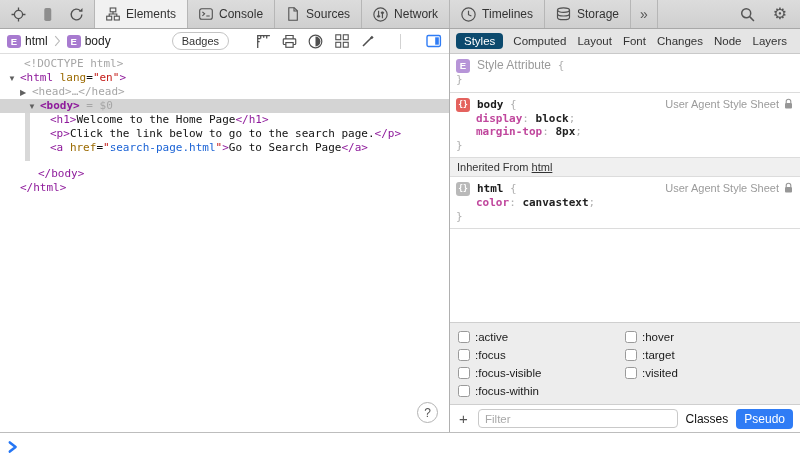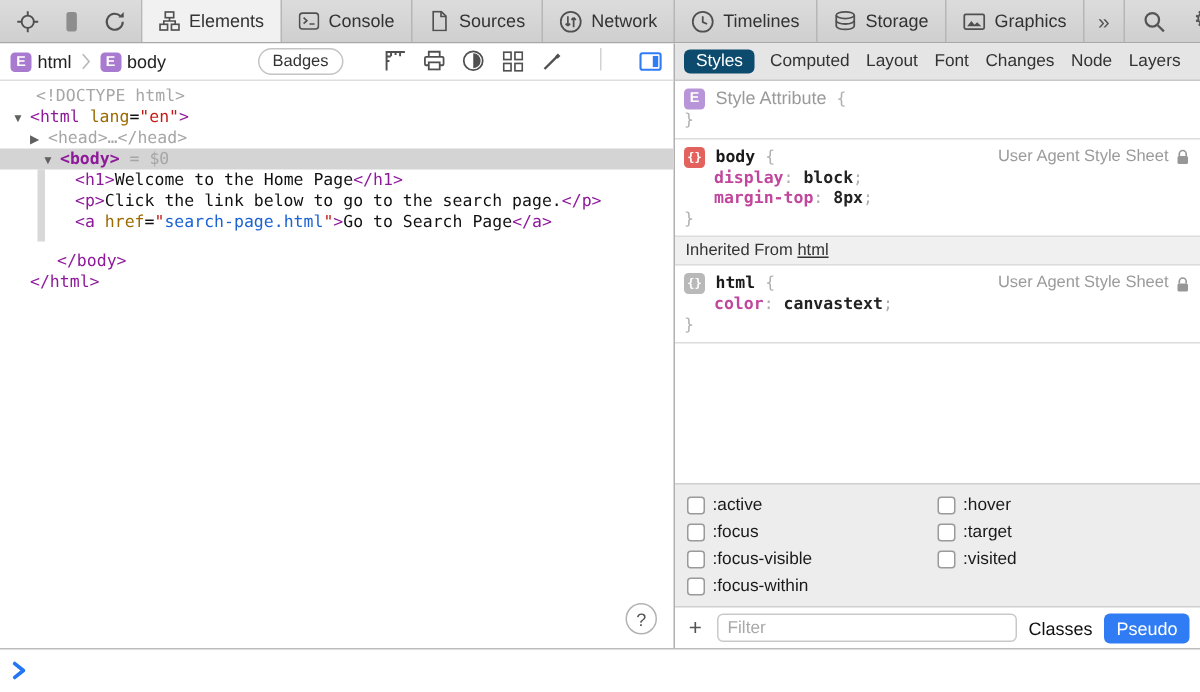--- a/index.html
+++ b/index.html
@@ -20,21 +20,21 @@
   .tb-right{display:flex;align-items:center;gap:11px;padding:0 9px}
   .gear{font-size:16px;color:#555;line-height:1}
 
   
   .main{flex:1;display:flex;min-height:0}
   .left{width:450px;flex:0 0 450px;border-right:1px solid #b0b0b0;display:flex;flex-direction:column;position:relative;background:#fff}
   .crumbbar{flex:0 0 25px;height:25px;border-bottom:1px solid #dedede;display:flex;align-items:center;padding:0 7px;gap:4px}
   .crumbs{display:flex;align-items:center;gap:6px;flex:1}
   .crumb{display:flex;align-items:center;gap:4px}
   .clabel{font-size:12px;color:#222}
-  .crumb-actions{display:flex;align-items:flex-start;gap:24px}
+  .crumb-actions{display:flex;align-items:center;gap:24px}
   .badges{font-size:11px;color:#333;background:#fff;border:1px solid #c4c4c4;border-radius:9px;padding:2px 9px;font-family:inherit;margin-right:2px}
   .cicon{display:flex;align-items:center;justify-content:center;width:17px;height:17px}
   .vdiv{width:1px;height:15px;background:#d2d2d2}
 
   
   .dom{flex:1;position:relative;font-family:"DejaVu Sans Mono",monospace;font-size:11px;line-height:14px;padding-top:3px;overflow:hidden}
   .drow{white-space:pre;height:14px}
   .drow.dsel{background:#d4d4d4}
   .arrow{display:inline-block;width:12px;font-size:8px;color:#606060;font-family:"Liberation Sans",sans-serif}
   .guide{position:absolute;left:25px;top:59px;width:5px;height:48px;background:#d8d8d8}
@@ -61,21 +61,21 @@
   .be{background:#a87bd0;font-family:"Liberation Sans",sans-serif;font-size:9.5px}
   .be.dim{background:#b795d8}
   .brc{background:#e4625e}
   .bgc{background:#b9b9b9}
   .selector{font-weight:bold;color:#1a1a1a}
   .seltitle{color:#9a9a9a;font-family:"Liberation Sans",sans-serif;font-size:12px}
   .brace{color:#b0b0b0}
   .pname{color:#c0479d;font-weight:bold}
   .pval{color:#222;font-weight:bold}
   .punc{color:#b0b0b0}
-  .ua{margin-left:auto;font-family:"Liberation Sans",sans-serif;font-size:11px;color:#9b9b9b;display:inline-flex;align-items:flex-end;gap:4px;font-weight:normal}
+  .ua{margin-left:auto;font-family:"Liberation Sans",sans-serif;font-size:11px;color:#9b9b9b;display:inline-flex;align-items:flex-start;gap:4px;font-weight:normal}
   .inherit{background:#f0f0f0;border-bottom:1px solid #dcdcdc;padding:3px 7px;font-size:11px;color:#333}
   .ilink{text-decoration:underline;cursor:default}
   .rspacer{flex:1}
   .pseudo{border-top:1px solid #cfcfcf;background:#ededed;display:grid;grid-template-columns:1fr 1fr;padding:8px 8px 7px;align-items:start}
   .pcol{display:flex;flex-direction:column;gap:6px}
   .pc{display:flex;align-items:flex-end;gap:5px;font-size:11.5px;color:#1a1a1a}
   .cb{width:12px;height:12px;background:#fff;border:1px solid #9a9a9a;border-radius:2.5px;flex:0 0 12px}
   .filterbar{flex:0 0 28px;height:28px;border-top:1px solid #cfcfcf;display:flex;align-items:center;padding:0 7px;gap:8px;background:#fff}
   .plus{font-size:15px;color:#555;width:13px;text-align:center;line-height:1}
   .filter{flex:1;height:19px;border:1px solid #c9c9c9;border-radius:4px;padding:0 6px;font-size:11.5px;font-family:inherit;color:#333;outline:none;min-width:0}
@@ -168,29 +168,20 @@
         </span>
         <span class="tab">
           <span class="icn" style="display: inline-flex; align-items: center;">
             <svg width="15" height="15" viewBox="0 0 14 14" fill="none" stroke="#505050" stroke-width="1.1">
               <ellipse cx="7" cy="2.9" rx="5.6" ry="2.1"></ellipse>
               <path d="M1.4 2.9v3.4c0 1.16 2.5 2.1 5.6 2.1s5.6-.94 5.6-2.1V2.9"></path>
               <path d="M1.4 6.3v3.4c0 1.16 2.5 2.1 5.6 2.1s5.6-.94 5.6-2.1V6.3"></path>
             </svg>
           </span>
           <span class="tlabel">Storage</span>
-        </span>
-        <span class="tab">
-          <span class="icn" style="display: inline-flex; align-items: center;">
-            <svg width="15" height="15" viewBox="0 0 14 14">
-              <rect x="0.8" y="2.4" width="12.4" height="9.2" rx="1" fill="none" stroke="#505050" stroke-width="1.1"></rect>
-              <path d="M2.6 9.8l2.6-3.2 2 2.3 1.6-1.6 2.6 2.5z" fill="#505050"></path>
-            </svg>
-          </span>
-          <span class="tlabel">Graphics</span>
         </span>
       </div>
     <div class="tb-overflow">»</div>
     <div class="tb-spacer"></div>
     <div class="tb-right">
       <span class="tb-btn" id="searchBtn">
           <span class="icn" style="display: inline-flex; align-items: center;">
             <svg width="15" height="15" viewBox="0 0 14 14" fill="none" stroke="#555" stroke-width="1.4">
               <circle cx="5.8" cy="5.8" r="4.2"></circle>
               <path d="M9 9l4 4"></path>

